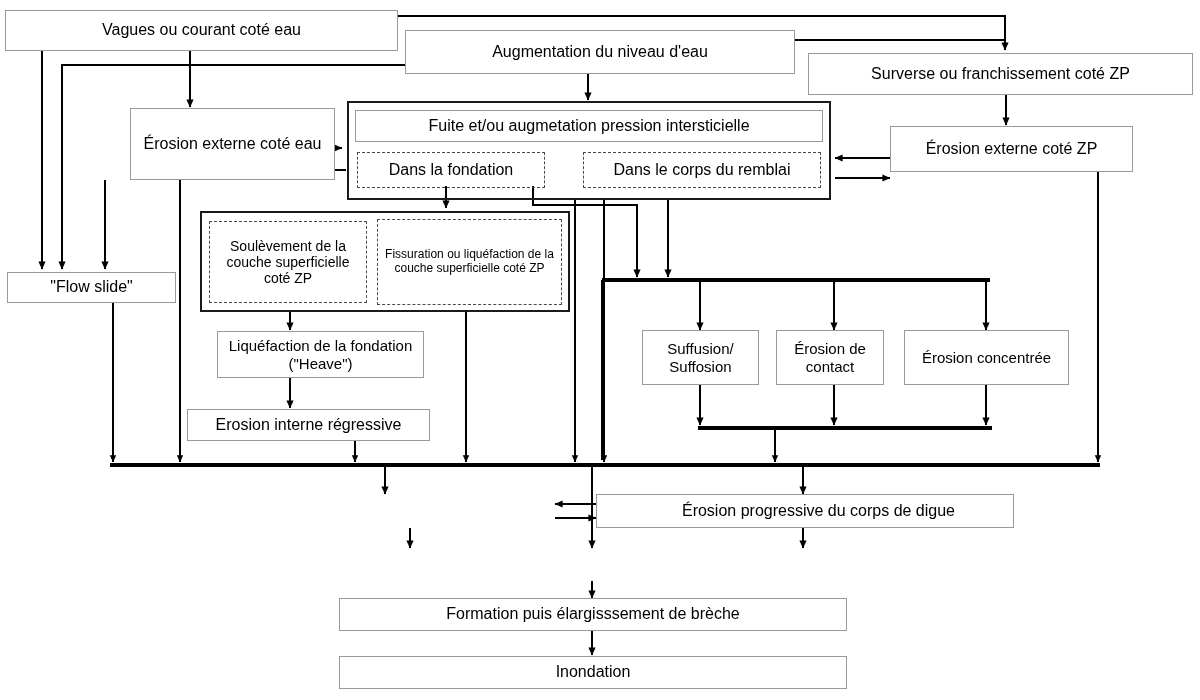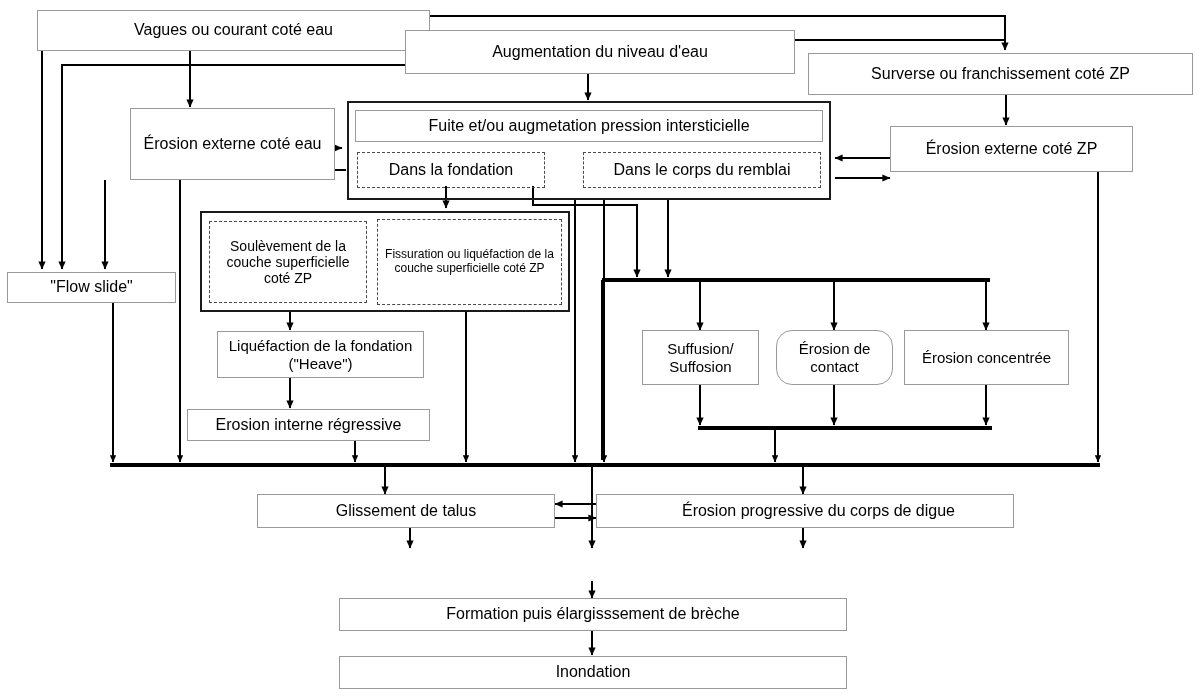--- a/index.html
+++ b/index.html
@@ -106,21 +106,21 @@
       <path d="M410,528 L410,548" marker-end="url(#ah)"></path>
 
       <path d="M803,528 L803,548" marker-end="url(#ah)"></path>
 
       <path d="M592,581 L592,598" marker-end="url(#ah)"></path>
 
       <path d="M592,631 L592,655" marker-end="url(#ah)"></path>
     </g>
   </svg>
 
-  <div class="node solid-thin t16" style="left:5px;top:10px;width:393px;height:41px;margin-left:32px;">Vagues ou courant coté eau</div>
+  <div class="node solid-thin t16" style="left:5px;top:10px;width:393px;height:41px;">Vagues ou courant coté eau</div>
 
   <div class="node solid-thin t16" style="left:405px;top:30px;width:390px;height:44px;">Augmentation du niveau d'eau</div>
 
   <div class="node solid-thin t16" style="left:808px;top:53px;width:385px;height:42px;">Surverse ou franchissement coté ZP</div>
 
   <div class="node solid-thin t16" style="left:88px;top:108px;width:205px;height:72px;padding:0 8px;margin-left:42px;">Érosion externe coté eau</div>
 
   <div class="node solid-thin t16" style="left:890px;top:126px;width:243px;height:46px;">Érosion externe coté ZP</div>
 
   <div class="node group solid-mid" style="left:347px;top:101px;width:484px;height:99px;"></div>
@@ -132,24 +132,23 @@
   <div class="node dashed t14" style="left:209px;top:221px;width:158px;height:82px;padding:0 4px;">Soulèvement de la couche superficielle coté ZP</div>
   <div class="node dashed t12" style="left:377px;top:219px;width:185px;height:86px;padding:0 6px;">Fissuration ou liquéfaction de la couche superficielle coté ZP</div>
 
   <div class="node solid-thin t15" style="left:217px;top:331px;width:207px;height:47px;padding:0 6px;">Liquéfaction de la fondation ("Heave")</div>
 
   <div class="node solid-thin t16" style="left:187px;top:409px;width:243px;height:32px;">Erosion interne régressive</div>
 
   <div class="node solid-thin t16" style="left:7px;top:272px;width:169px;height:31px;">"Flow slide"</div>
 
   <div class="node solid-thin t15" style="left:642px;top:330px;width:117px;height:55px;">Suffusion/ Suffosion</div>
-  <div class="node solid-thin t15" style="left:776px;top:330px;width:117px;height:55px;border-radius:16px;">Érosion de contact</div>
+  <div class="node solid-thin t15" style="left:776px;top:330px;width:108px;height:55px;">Érosion de contact</div>
   <div class="node solid-thin t15" style="left:904px;top:330px;width:165px;height:55px;">Érosion concentrée</div>
 
-  <div class="node solid-thin t16" style="left:257px;top:494px;width:298px;height:34px;">Glissement de talus</div>
 
   <div class="node solid-thin t16" style="left:596px;top:494px;width:418px;height:34px;padding-left:27px;">Érosion progressive du corps de digue</div>
 
 
   <div class="node solid-thin t16" style="left:339px;top:598px;width:508px;height:33px;">Formation puis élargisssement de brèche</div>
 
   <div class="node solid-thin t16" style="left:339px;top:656px;width:508px;height:33px;">Inondation</div>
 
 </div>
 

